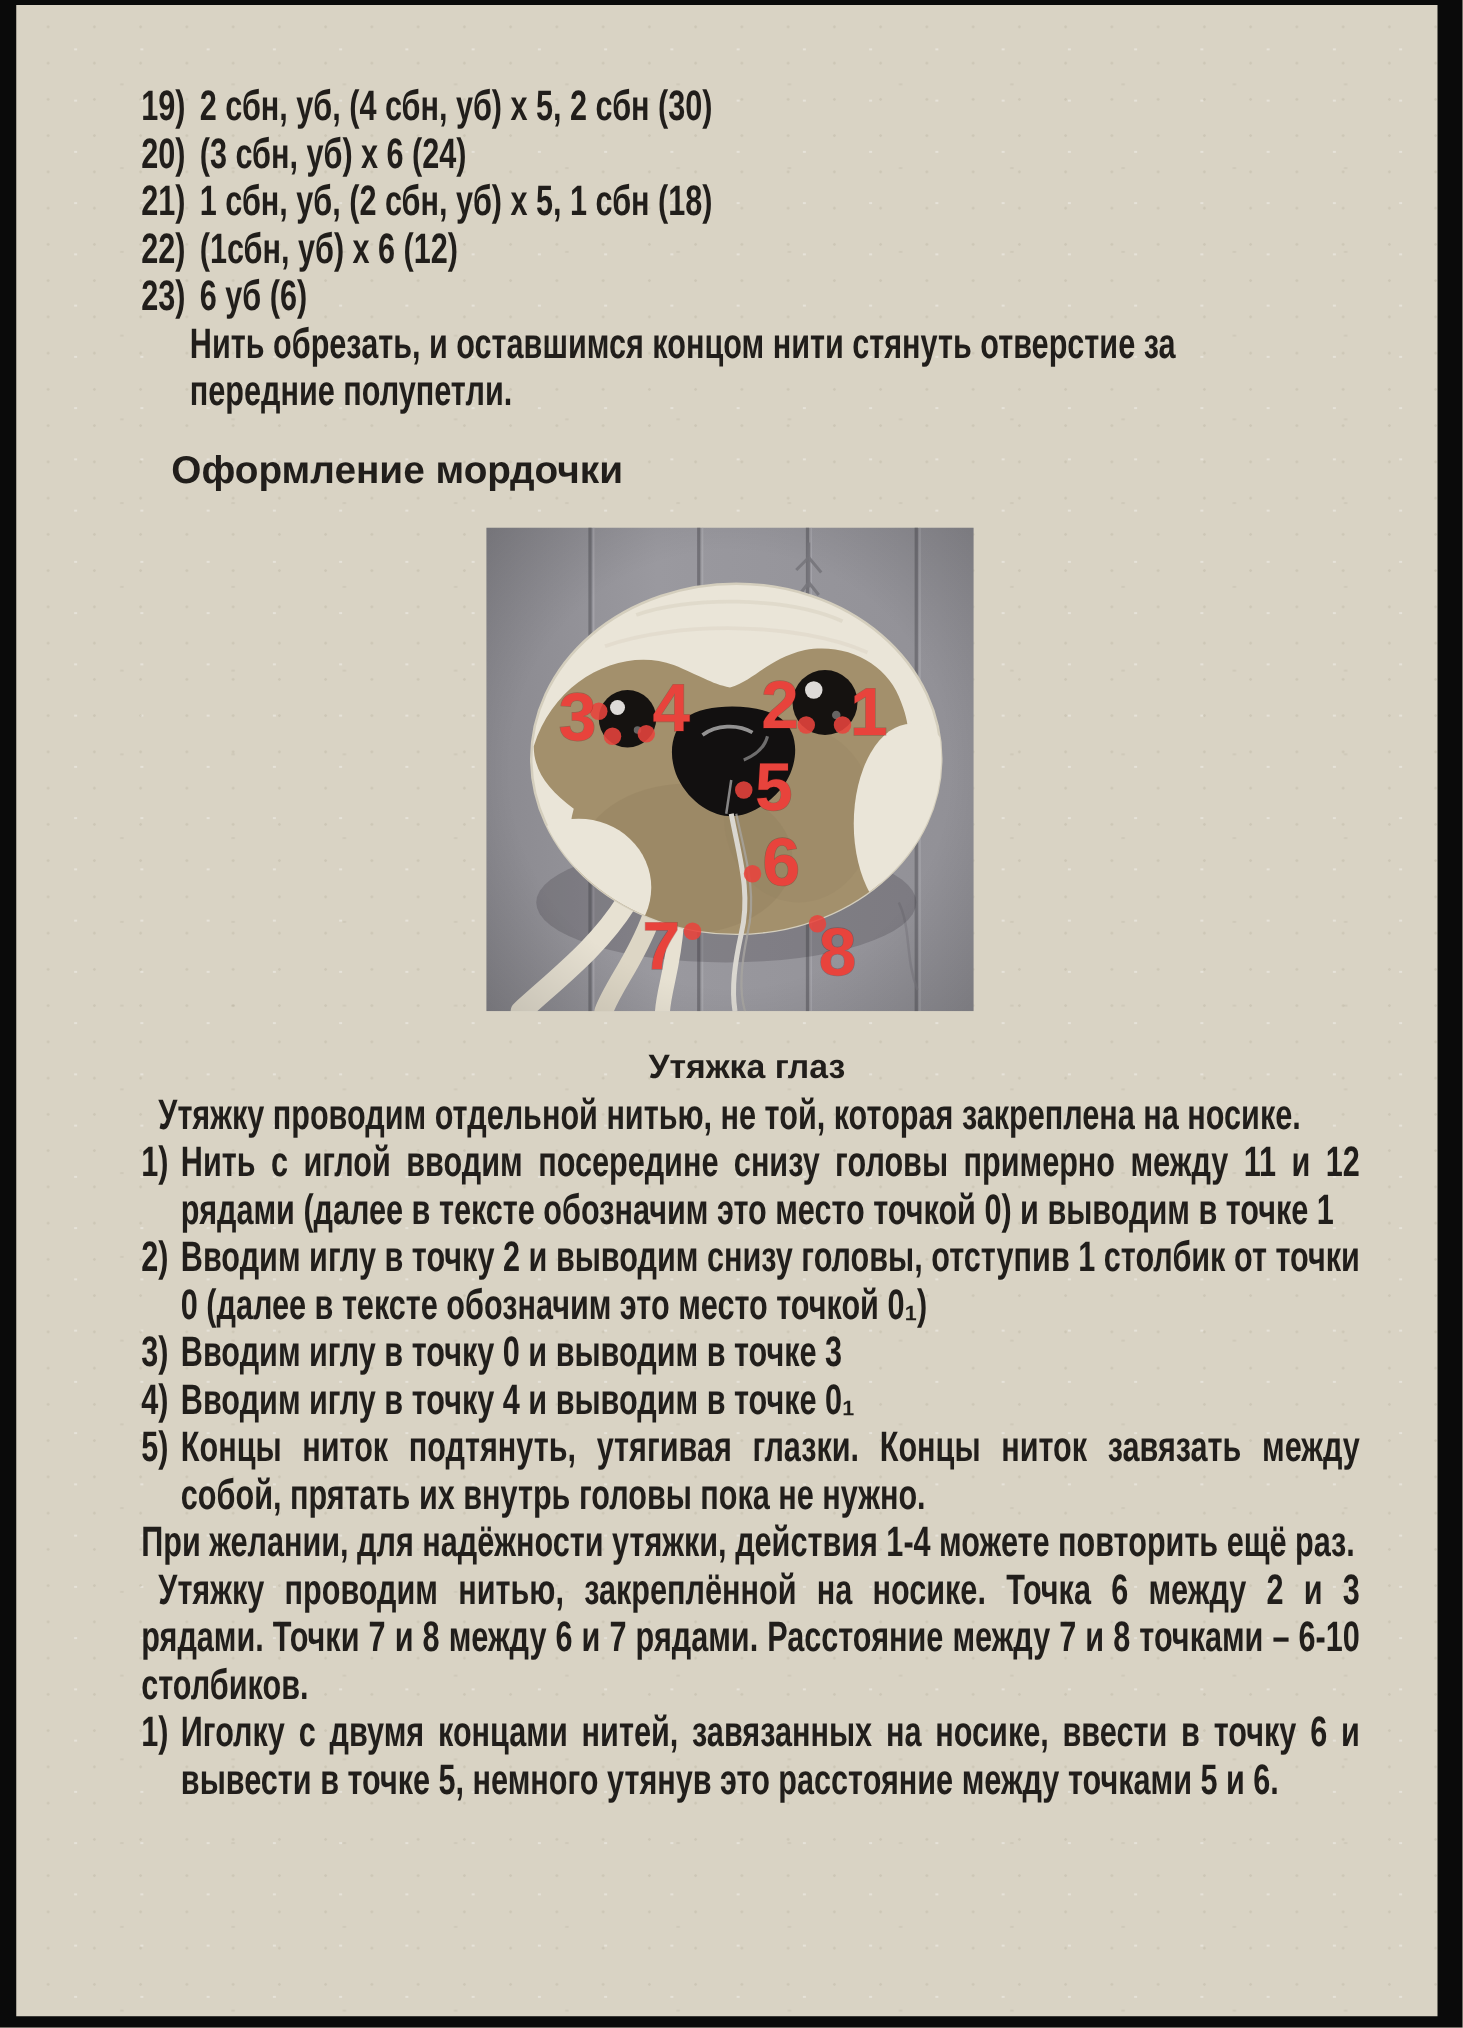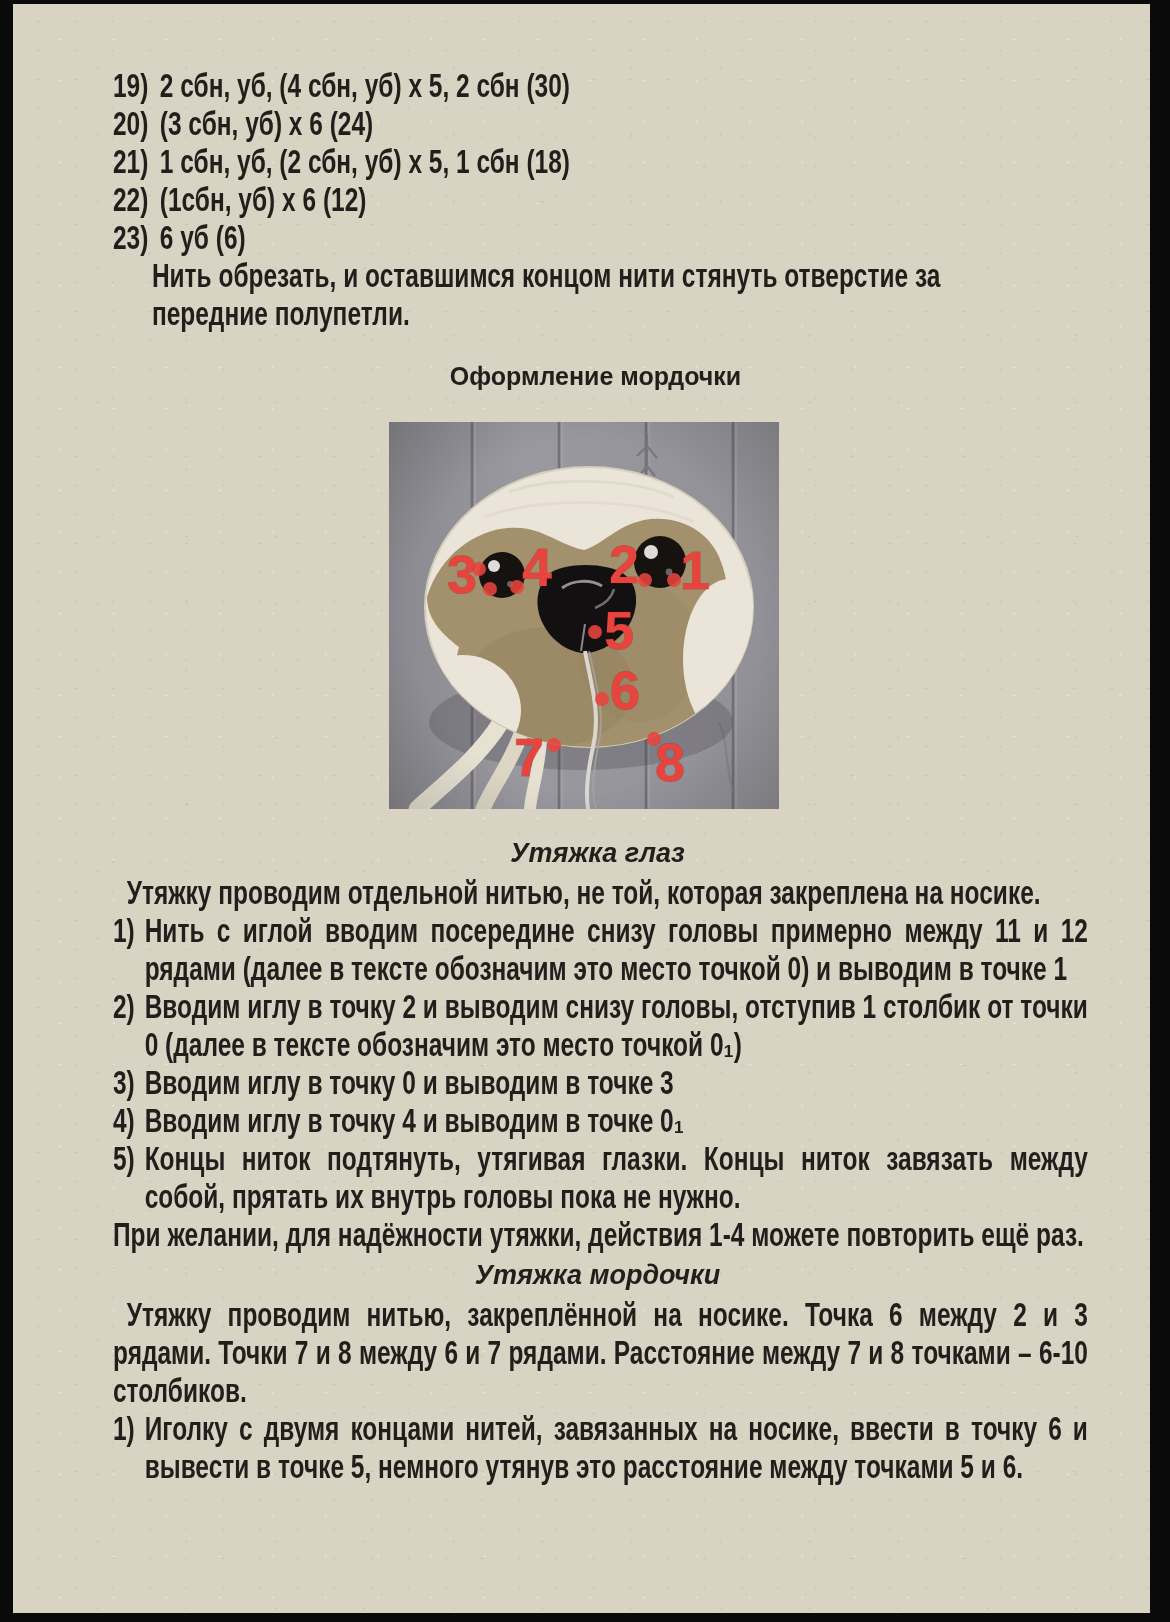--- a/index.html
+++ b/index.html
@@ -28,26 +28,26 @@
   .cond { transform:scaleX(0.72); transform-origin:0 0; width:1354px; }
   .cond-narrow { transform:scaleX(0.72); transform-origin:0 0; width:1234px; }
 
   .round-row { display:flex; }
   .round-row .num { flex:0 0 65px; }
   .round-row .txt { flex:1; }
 
   .finish { margin:0; padding-left:54px; text-align:left; }
 
   h1.section-title {
-    font-size:25px; line-height:40px; font-weight:700;
-    text-align:center; margin:24px 0 0 24px;
+    font-size:31px; line-height:40px; font-weight:700;
+    text-align:left; margin:24px 0 0 24px;
   }
   h2.subhead {
     font-size:27px; line-height:36px; font-weight:700;
-    text-align:center; margin:26px 0 2px 28px;font-style:italic;
+    text-align:center; margin:26px 0 2px 28px;
   }
   h2.subhead.tight { margin-top:4px; }
 
   .photo-wrap { width:390px; height:387px; margin:26px auto 0; position:relative; }
   .photo-wrap svg { display:block; }
 
   .intro { margin:0; text-indent:19px; text-align:justify; }
   .plain-note { margin:0; text-align:justify; }
   .item { display:flex; margin:0; }
   .item .num { flex:0 0 44px; }
@@ -221,21 +221,20 @@
       <span class="num">4)</span>
       <span class="body">Вводим иглу в точку 4 и выводим в точке 0₁</span>
     </div>
     <div class="item">
       <span class="num">5)</span>
       <span class="body">Концы ниток подтянуть, утягивая глазки. Концы ниток завязать между собой, прятать их внутрь головы пока не нужно.</span>
     </div>
     <p class="plain-note">При желании, для надёжности утяжки, действия 1-4 можете повторить ещё раз.</p>
   </div>
 
-  <h2 class="subhead tight">Утяжка мордочки</h2>
   <div class="cond">
     <p class="intro">Утяжку проводим нитью, закреплённой на носике. Точка 6 между 2 и 3 рядами. Точки 7 и 8 между 6 и 7 рядами. Расстояние между 7 и 8 точками – 6-10 столбиков.</p>
     <div class="item">
       <span class="num">1)</span>
       <span class="body">Иголку с двумя концами нитей, завязанных на носике, ввести в точку 6 и вывести в точке 5, немного утянув это расстояние между точками 5 и 6.</span>
     </div>
   </div>
 
 </div>
 

